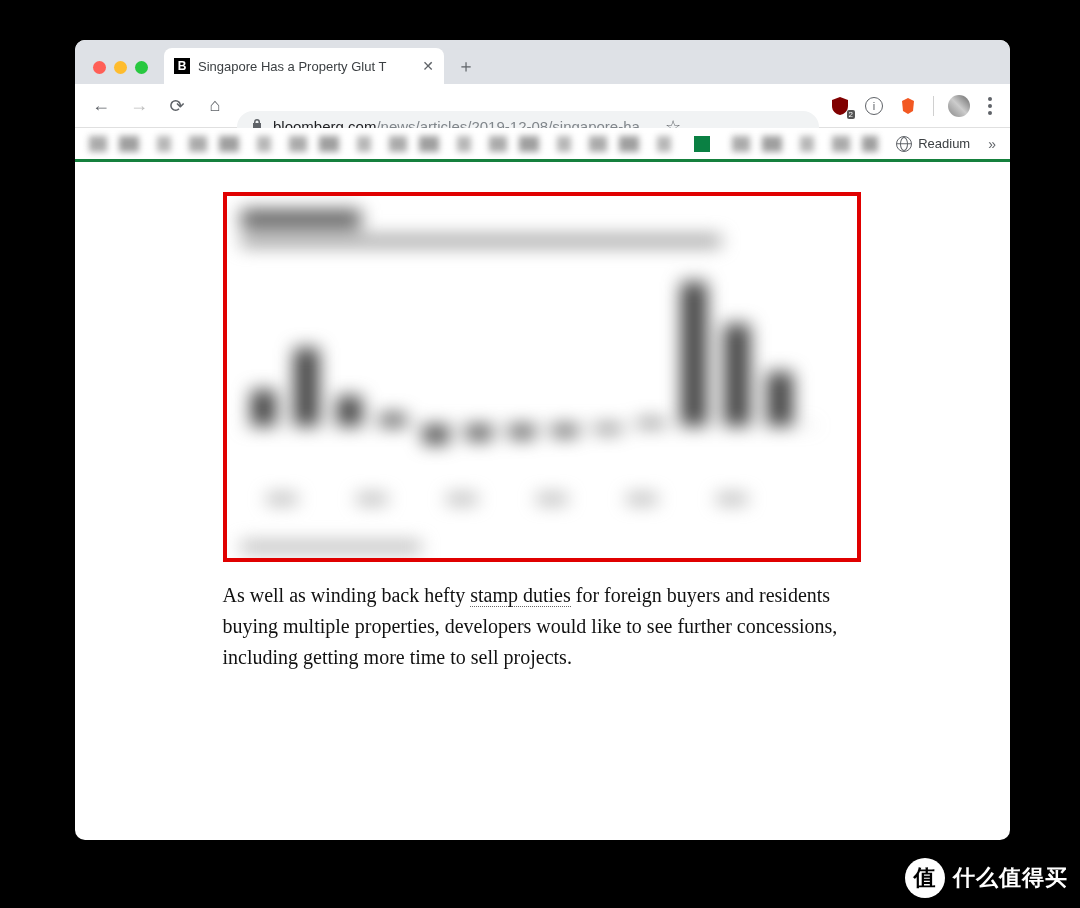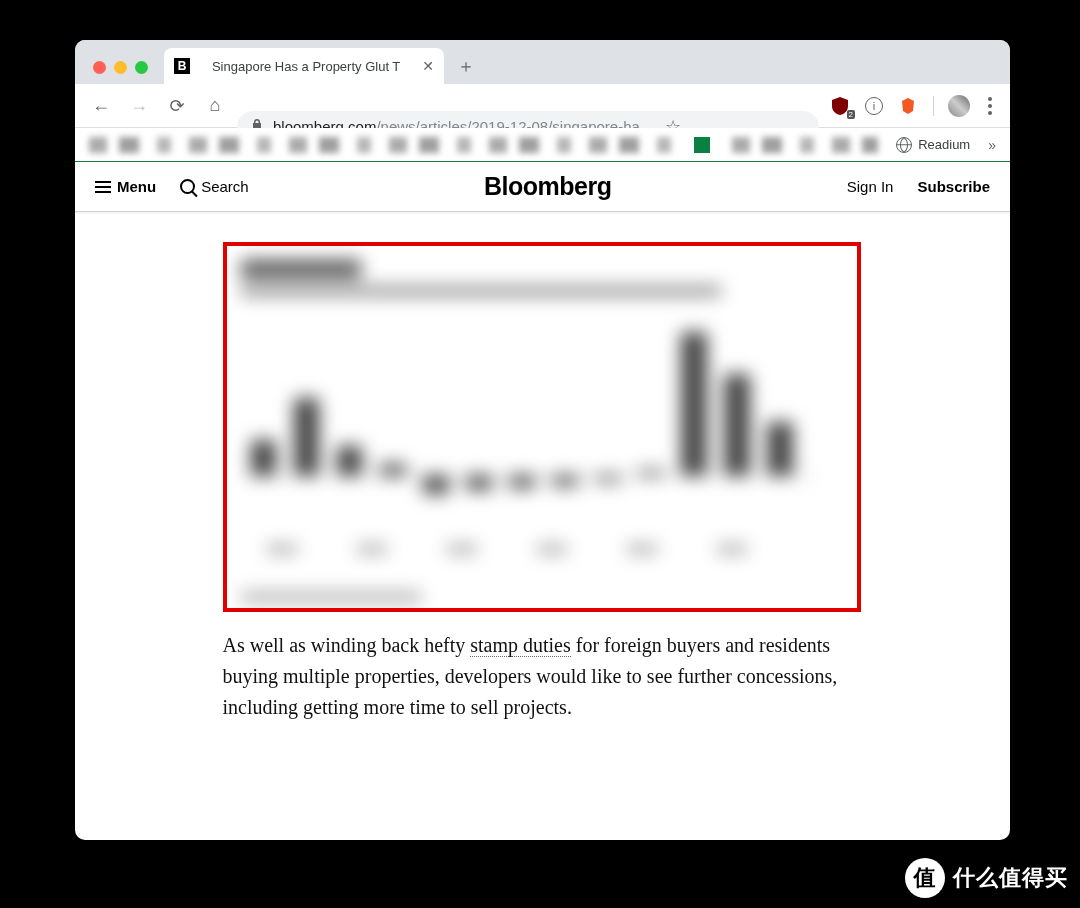--- a/index.html
+++ b/index.html
@@ -56,21 +56,21 @@
     margin-left: 6px;
   }
   .tab-favicon {
     width: 16px; height: 16px;
     background: #000;
     color: #fff;
     display: flex; align-items: center; justify-content: center;
     font-weight: 900; font-size: 12px;
     font-family: Arial, sans-serif;
   }
-  .tab-title { flex: 1; white-space: nowrap; overflow: hidden; text-overflow: clip; text-align: center; }
+  .tab-title { flex: 1; white-space: nowrap; overflow: hidden; text-overflow: clip; }
   .tab-close { color: #5f6368; font-size: 14px; cursor: pointer; }
   .new-tab {
     width: 28px; height: 28px;
     display: flex; align-items: center; justify-content: center;
     color: #5f6368; font-size: 18px; margin-left: 8px; margin-bottom: 4px;
     cursor: pointer;
   }
   .addr-bar {
     height: 44px;
     background: #fff;
@@ -111,21 +111,21 @@
   .ub-badge { position:absolute; bottom:-2px; right:-4px; background:#555; color:#fff; font-size:8px; padding:0 2px; border-radius:2px; }
   .info-icon { border:1.5px solid #5f6368; border-radius:50%; width:18px; height:18px; font-size:11px; color:#5f6368; }
   .lion-icon { color:#d97706; font-size:16px; }
   .divider-v { width:1px; height:20px; background:#d0d0d0; }
   .avatar { width:22px; height:22px; border-radius:50%; background: linear-gradient(45deg,#888,#ccc,#666); filter: blur(0.5px); }
   .menu-dots { display:flex; flex-direction:column; gap:3px; padding:0 4px; cursor:pointer; }
   .menu-dots span { width:4px; height:4px; background:#5f6368; border-radius:50%; }
   .bookmarks-bar {
     height: 34px;
     background: #fff;
-    border-bottom: 1px solid #15803d;
+    border-bottom: 3px solid #15803d;
     display: flex;
     align-items: center;
     padding: 0 14px;
     gap: 18px;
     font-size: 13px;
     color: #3c4043;
   }
   .bm-blur {
     flex: 1;
     height: 16px;
@@ -284,41 +284,20 @@
     <div class="bm-blur"></div>
     <div class="bm-green"></div>
     <div class="bm-blur" style="flex:0.25"></div>
     <div class="bm-item">
       <span class="globe"></span>
       <span>Readium</span>
     </div>
     <span class="chev">»</span>
   </div>
 
-  <div class="site-header">
-    <div class="sh-left">
-      <div class="hamburger">
-        <div class="hamburger-icon">
-            <span></span>
-            <span></span>
-            <span></span>
-          </div>
-        <span>Menu</span>
-      </div>
-      <div class="search-btn">
-        <span class="mag"></span>
-        <span>Search</span>
-      </div>
-    </div>
-    <div class="brand">Bloomberg</div>
-    <div class="sh-right">
-      <span class="signin">Sign In</span>
-      <span class="subscribe">Subscribe</span>
-    </div>
-  </div>
 
   <div class="content">
     <div class="article">
 
       <div class="chart-box">
         <div class="chart-blur">
           <div class="cb-title"></div>
           <div class="cb-sub"></div>
           <div class="cb-bars" id="chart-bars">
             <div class="cb-baseline"></div>

